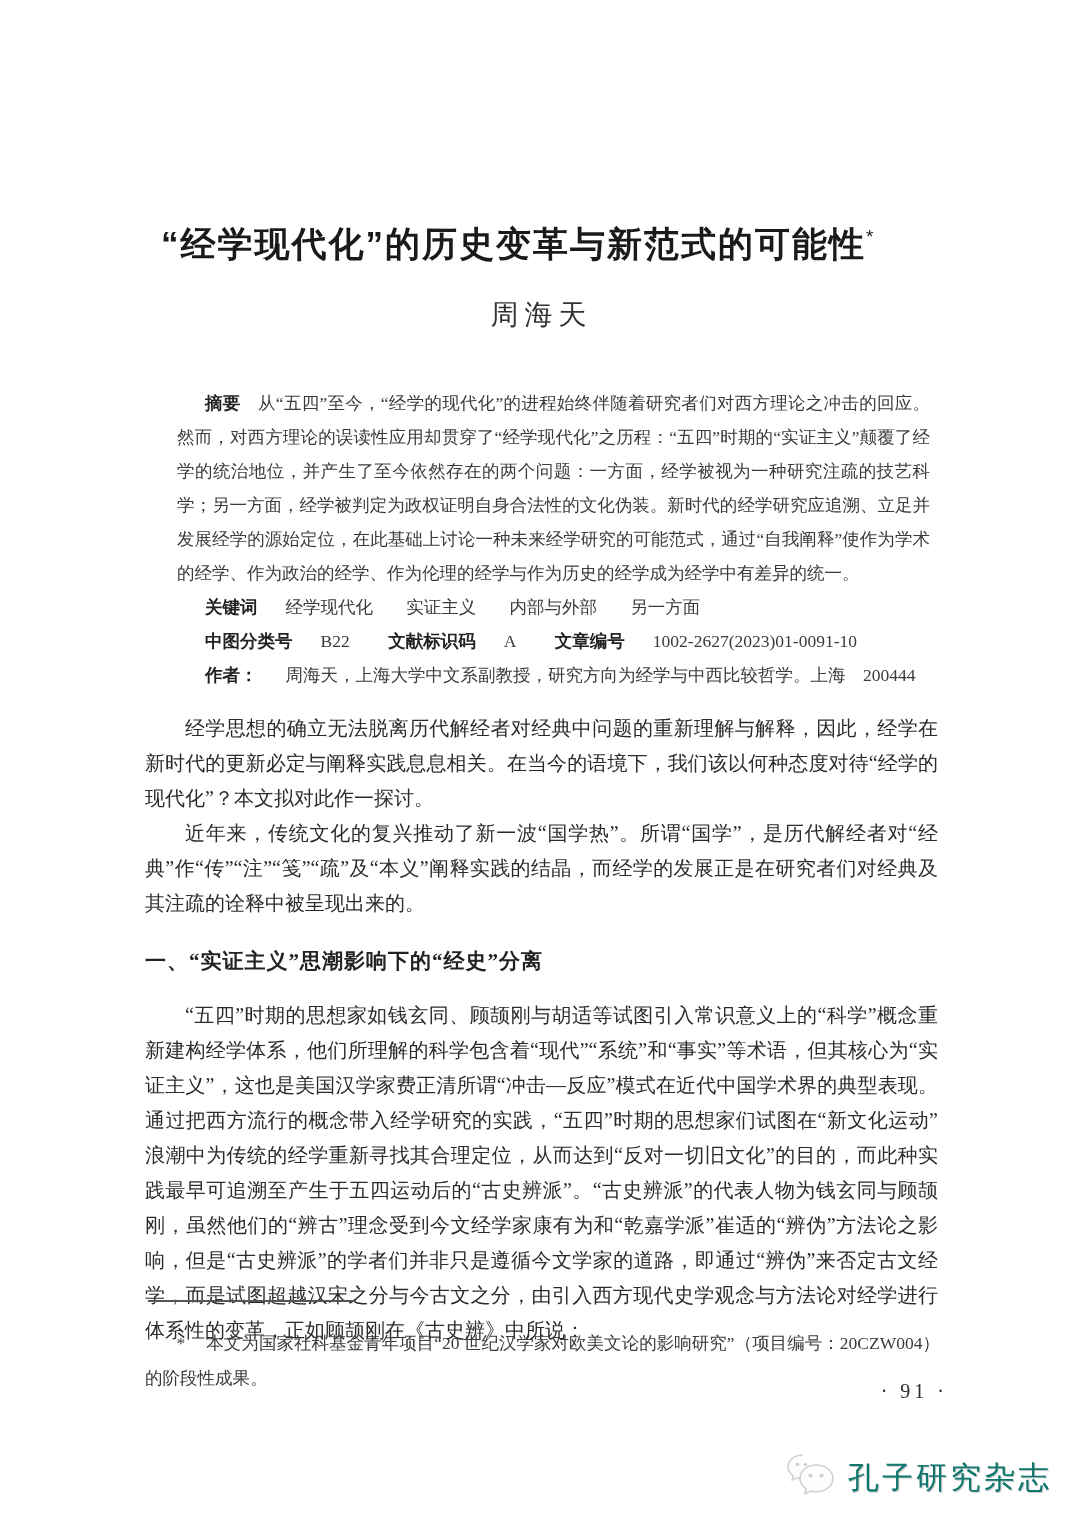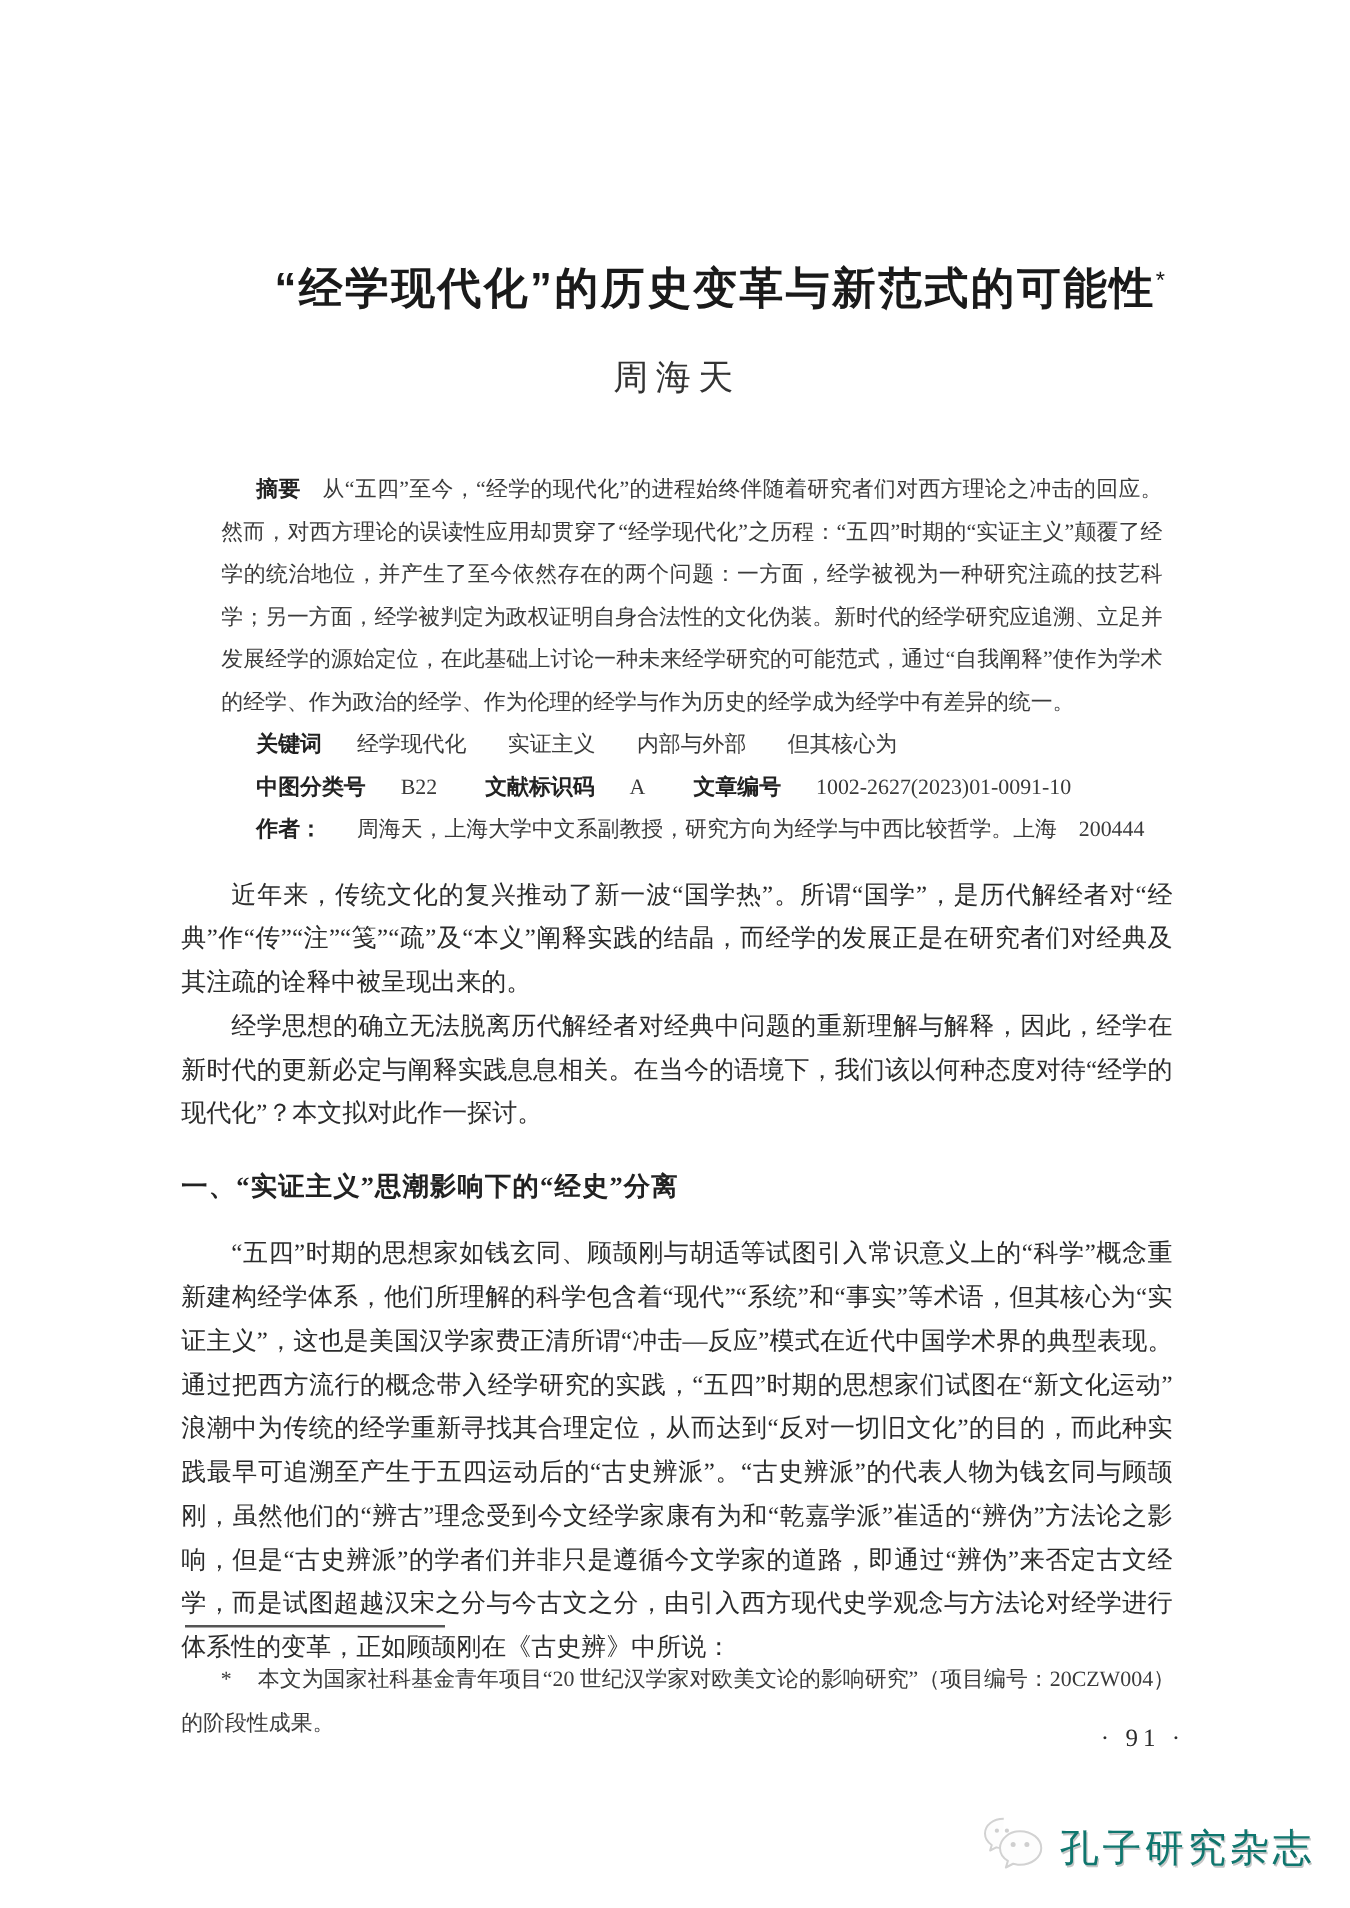--- a/index.html
+++ b/index.html
@@ -18,23 +18,23 @@
     padding: 198px 142px 0 145px;
     box-sizing: border-box;
   }
   
   .title {
     font-family: "Liberation Sans", "DejaVu Sans", sans-serif;
     font-weight: bold;
     font-size: 35px;
     line-height: 46px;
     letter-spacing: 2px;
-    text-align: right;
+    text-align: left;
     color: #1a1a1a;
-    margin: 4px;
+    margin: 16px;
   }
   .title sup {
     font-size: 19px;
     font-weight: normal;
     vertical-align: super;
   }
   .byline {
     text-align: center;
     font-size: 28px;
     line-height: 30px;
@@ -127,30 +127,30 @@
 
 <div class="page">
 
   <h1 class="title"><span>“经学现代化”的历史变革与新范式的可能性</span><sup>*</sup></h1>
 
   <div class="byline">周海天</div>
 
   <div class="abstract-block">
     <p><span class="lbl">摘要</span><span>从“五四”至今，“经学的现代化”的进程始终伴随着研究者们对西方理论之冲击的回应。然而，对西方理论的误读性应用却贯穿了“经学现代化”之历程：“五四”时期的“实证主义”颠覆了经学的统治地位，并产生了至今依然存在的两个问题：一方面，经学被视为一种研究注疏的技艺科学；另一方面，经学被判定为政权证明自身合法性的文化伪装。新时代的经学研究应追溯、立足并发展经学的源始定位，在此基础上讨论一种未来经学研究的可能范式，通过“自我阐释”使作为学术的经学、作为政治的经学、作为伦理的经学与作为历史的经学成为经学中有差异的统一。</span></p>
 
-    <p class="kv-line"><span class="lbl">关键词</span><span class="kw-item">经学现代化</span><span class="kw-item">实证主义</span><span class="kw-item">内部与外部</span><span class="kw-item">但其核心为</span></p>
+    <p class="kv-line"><span class="lbl">关键词</span><span class="kw-item">经学现代化</span><span class="kw-item">实证主义</span><span class="kw-item">内部与外部</span><span class="kw-item">另一方面</span></p>
 
     <p class="kv-line"><span class="lbl">中图分类号</span><span class="val">B22</span><span class="lbl">文献标识码</span><span class="val">A</span><span class="lbl">文章编号</span><span>1002-2627(2023)01-0091-10</span></p>
 
     <p class="kv-line author-line"><span class="lbl">作者：</span><span>周海天，上海大学中文系副教授，研究方向为经学与中西比较哲学。上海　200444</span></p>
   </div>
 
   <div class="body-text">
+    <p>经学思想的确立无法脱离历代解经者对经典中问题的重新理解与解释，因此，经学在新时代的更新必定与阐释实践息息相关。在当今的语境下，我们该以何种态度对待“经学的现代化”？本文拟对此作一探讨。</p>
     <p>近年来，传统文化的复兴推动了新一波“国学热”。所谓“国学”，是历代解经者对“经典”作“传”“注”“笺”“疏”及“本义”阐释实践的结晶，而经学的发展正是在研究者们对经典及其注疏的诠释中被呈现出来的。</p>
-    <p>经学思想的确立无法脱离历代解经者对经典中问题的重新理解与解释，因此，经学在新时代的更新必定与阐释实践息息相关。在当今的语境下，我们该以何种态度对待“经学的现代化”？本文拟对此作一探讨。</p>
     <div class="section-heading">一、“实证主义”思潮影响下的“经史”分离</div>
     <p>“五四”时期的思想家如钱玄同、顾颉刚与胡适等试图引入常识意义上的“科学”概念重新建构经学体系，他们所理解的科学包含着“现代”“系统”和“事实”等术语，但其核心为“实证主义”，这也是美国汉学家费正清所谓“冲击—反应”模式在近代中国学术界的典型表现。通过把西方流行的概念带入经学研究的实践，“五四”时期的思想家们试图在“新文化运动”浪潮中为传统的经学重新寻找其合理定位，从而达到“反对一切旧文化”的目的，而此种实践最早可追溯至产生于五四运动后的“古史辨派”。“古史辨派”的代表人物为钱玄同与顾颉刚，虽然他们的“辨古”理念受到今文经学家康有为和“乾嘉学派”崔适的“辨伪”方法论之影响，但是“古史辨派”的学者们并非只是遵循今文学家的道路，即通过“辨伪”来否定古文经学，而是试图超越汉宋之分与今古文之分，由引入西方现代史学观念与方法论对经学进行体系性的变革，正如顾颉刚在《古史辨》中所说：</p>
   </div>
 
 </div>
 
 <div class="footnote-rule"></div>
 
 <div class="footnote">
   <p><span class="marker">*</span><span>本文为国家社科基金青年项目“20 世纪汉学家对欧美文论的影响研究”（项目编号：20CZW004）的阶段性成果。</span></p>

